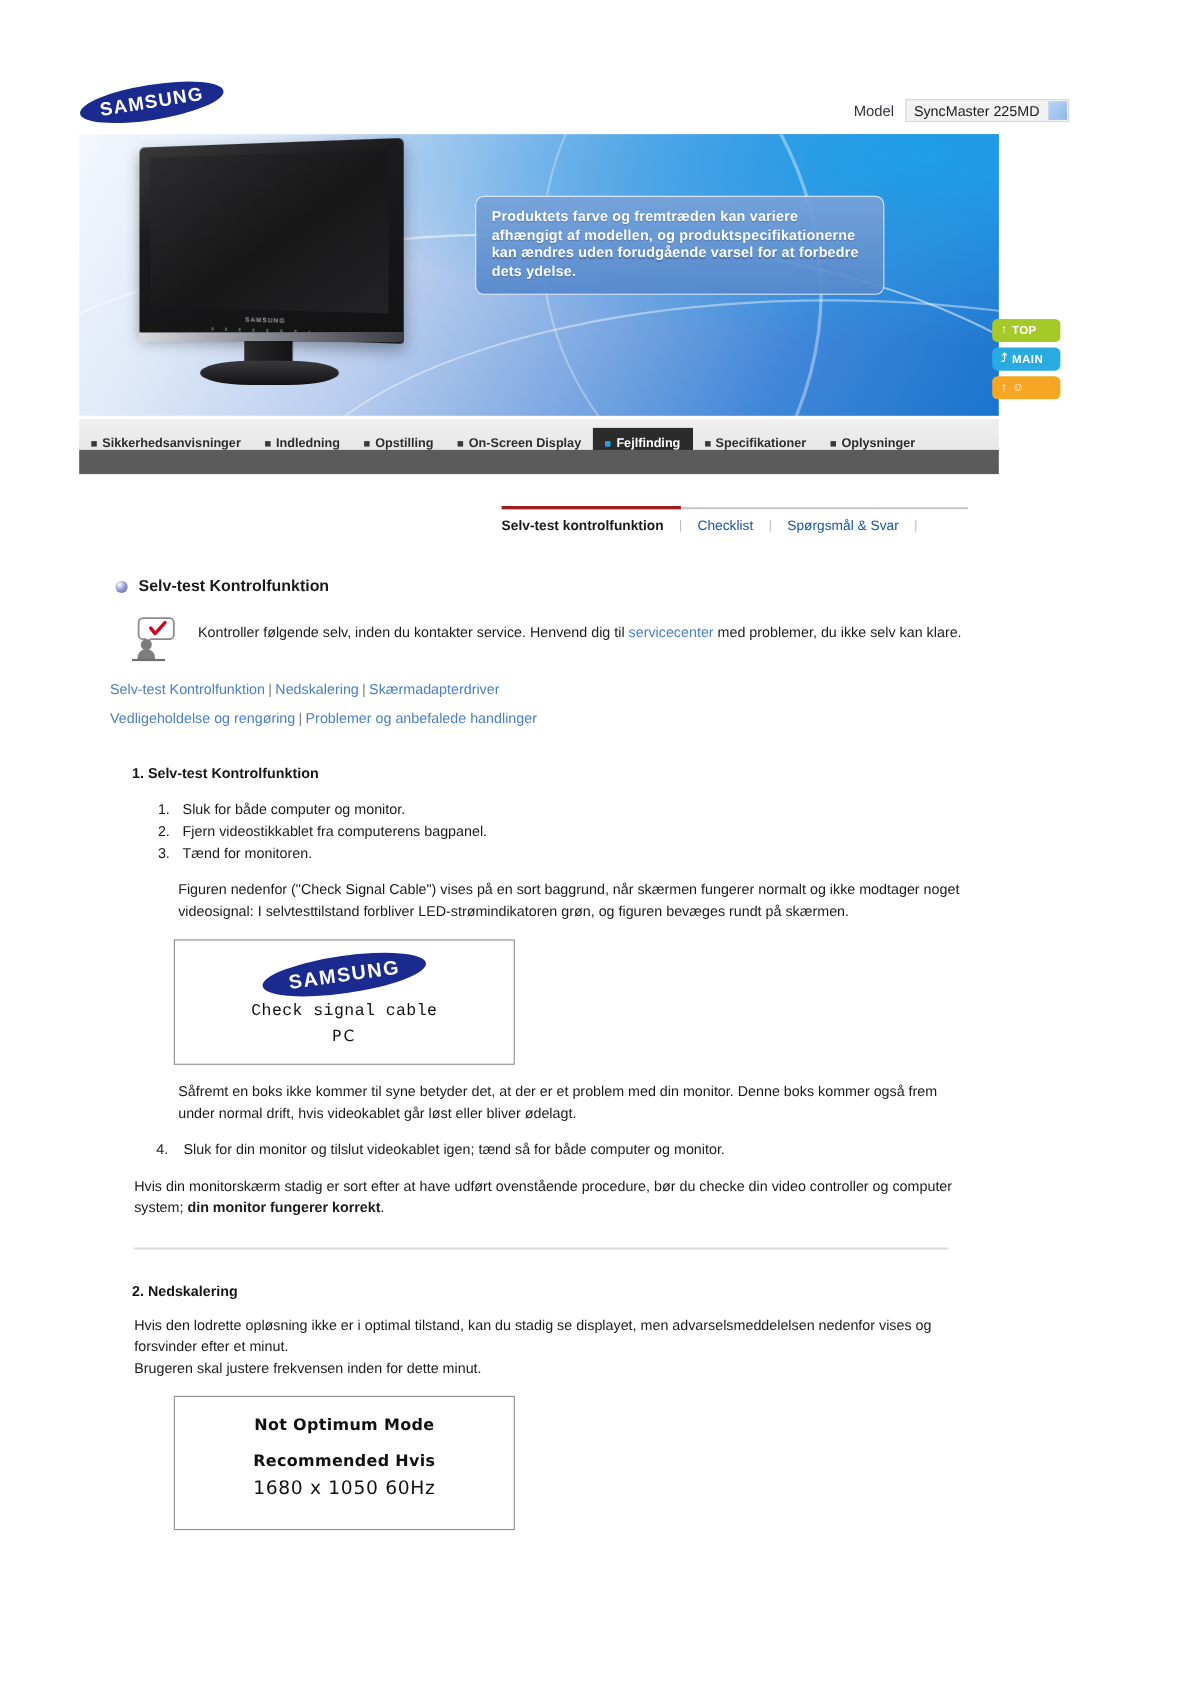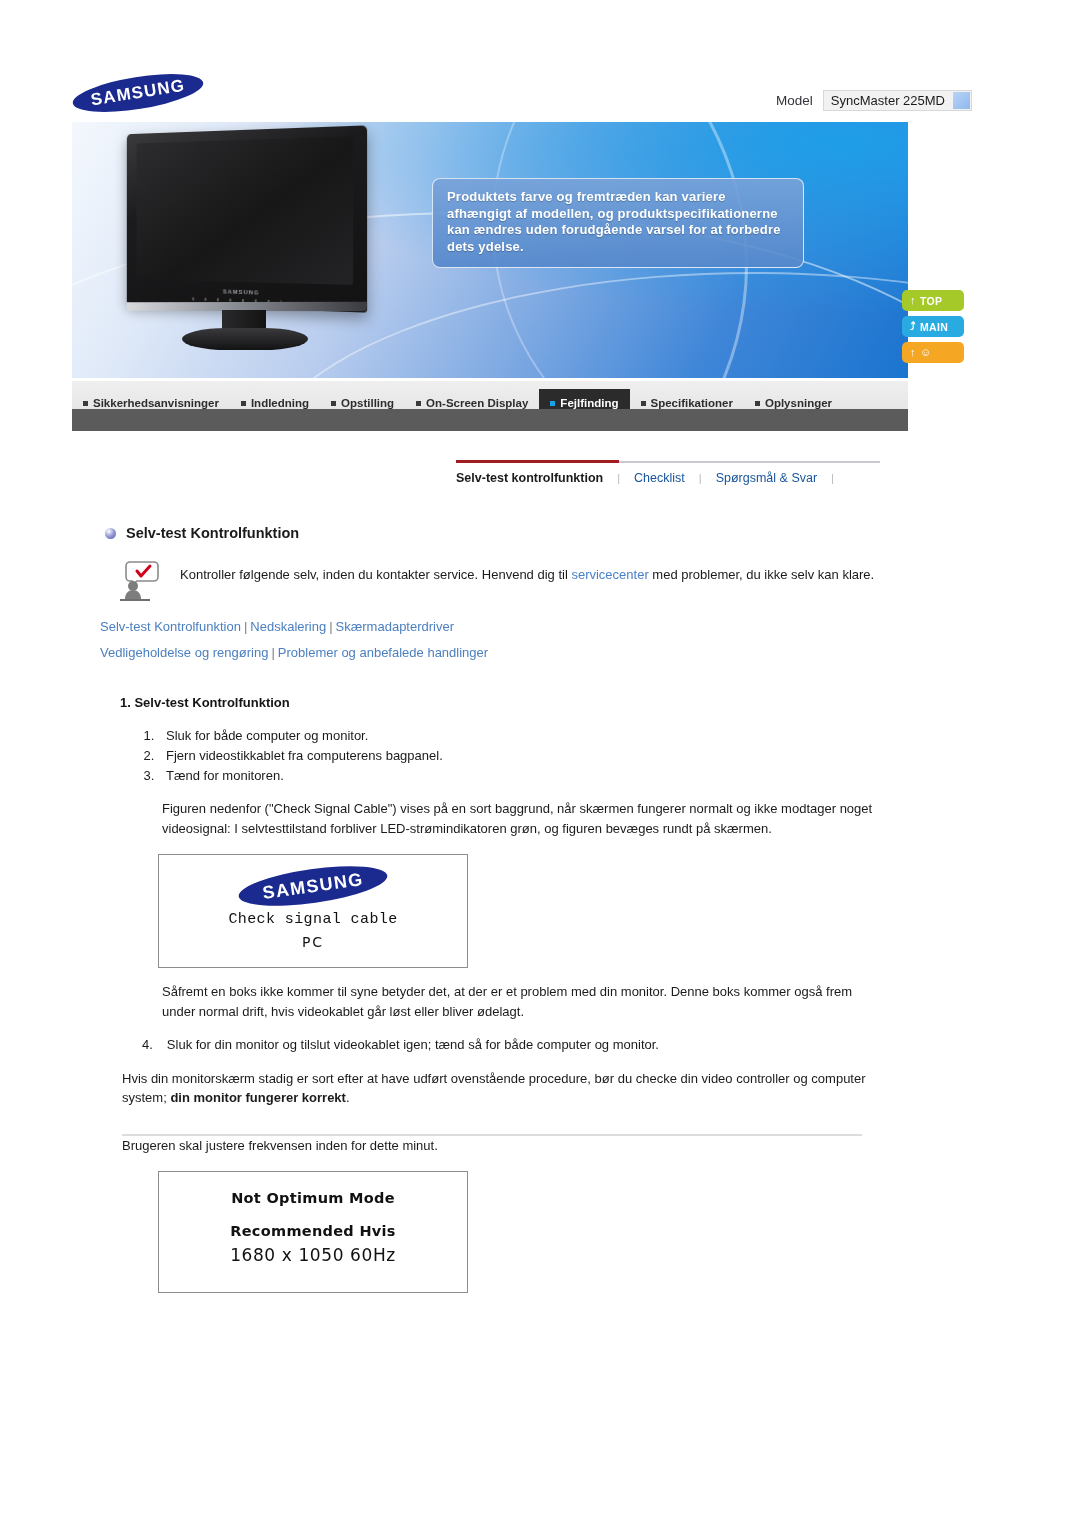--- a/index.html
+++ b/index.html
@@ -598,20 +598,22 @@
     <span>4.</span>
     <span>Sluk for din monitor og tilslut videokablet igen; tænd så for både computer og monitor.</span>
   </div>
 
   <div class="para">
     <span>Hvis din monitorskærm stadig er sort efter at have udført ovenstående procedure, bør du checke din video controller og computer system; </span><span class="bold-inline">din monitor fungerer korrekt</span><span>.</span>
   </div>
 
   <div class="divider"></div>
 
+  <div class="sec-head">2. Nedskalering</div>
+  <div class="para">Hvis den lodrette opløsning ikke er i optimal tilstand, kan du stadig se displayet, men advarselsmeddelelsen nedenfor vises og forsvinder efter et minut.</div>
   <div class="para" style="margin-top:0">Brugeren skal justere frekvensen inden for dette minut.</div>
 
   <div class="screenbox b">
     <div class="sb-big">Not Optimum Mode</div>
     <div class="sb-big m2">Recommended Hvis</div>
     <div class="sb-res">1680 x 1050  60Hz</div>
   </div>
 
 </div>
 

